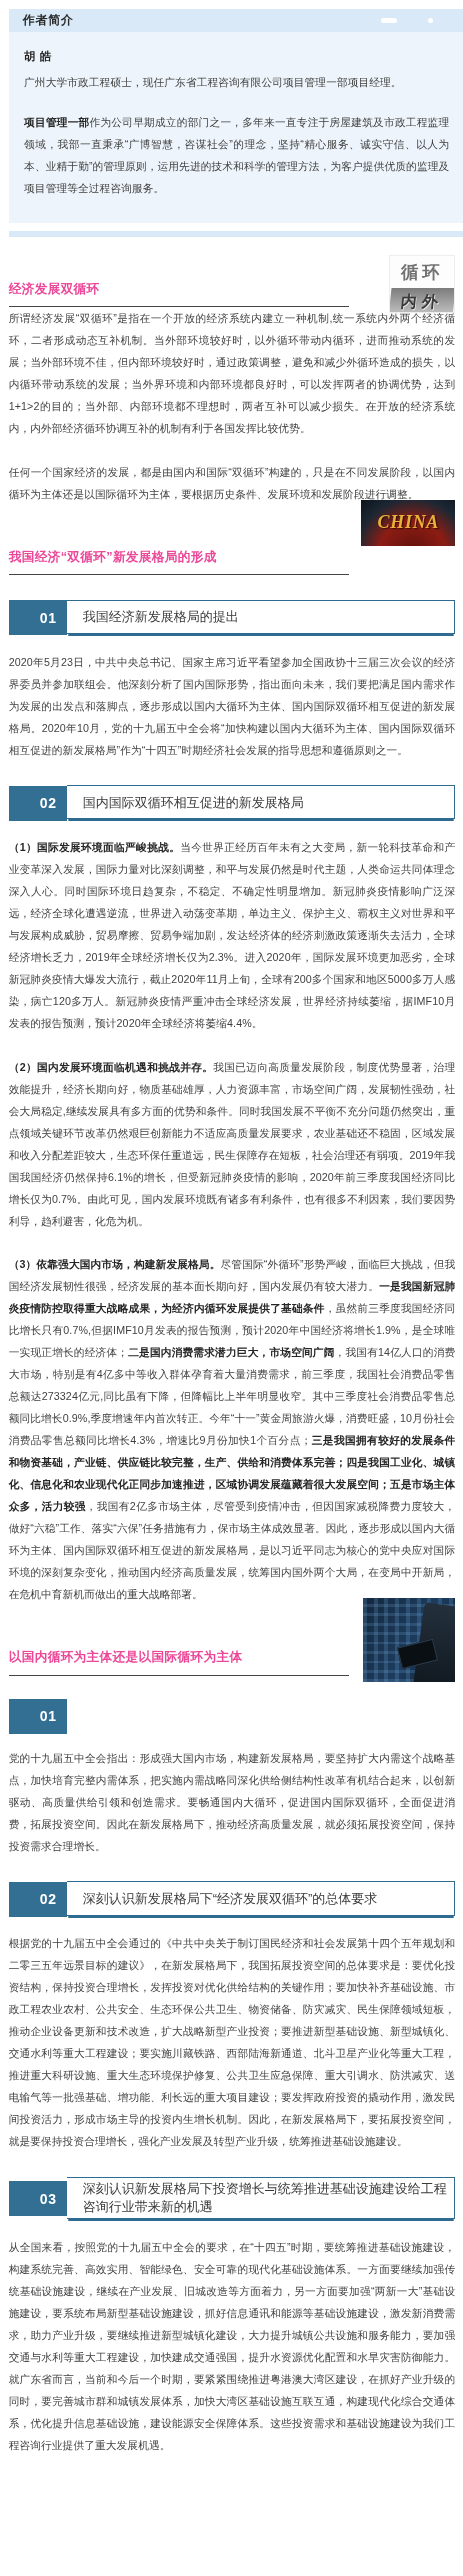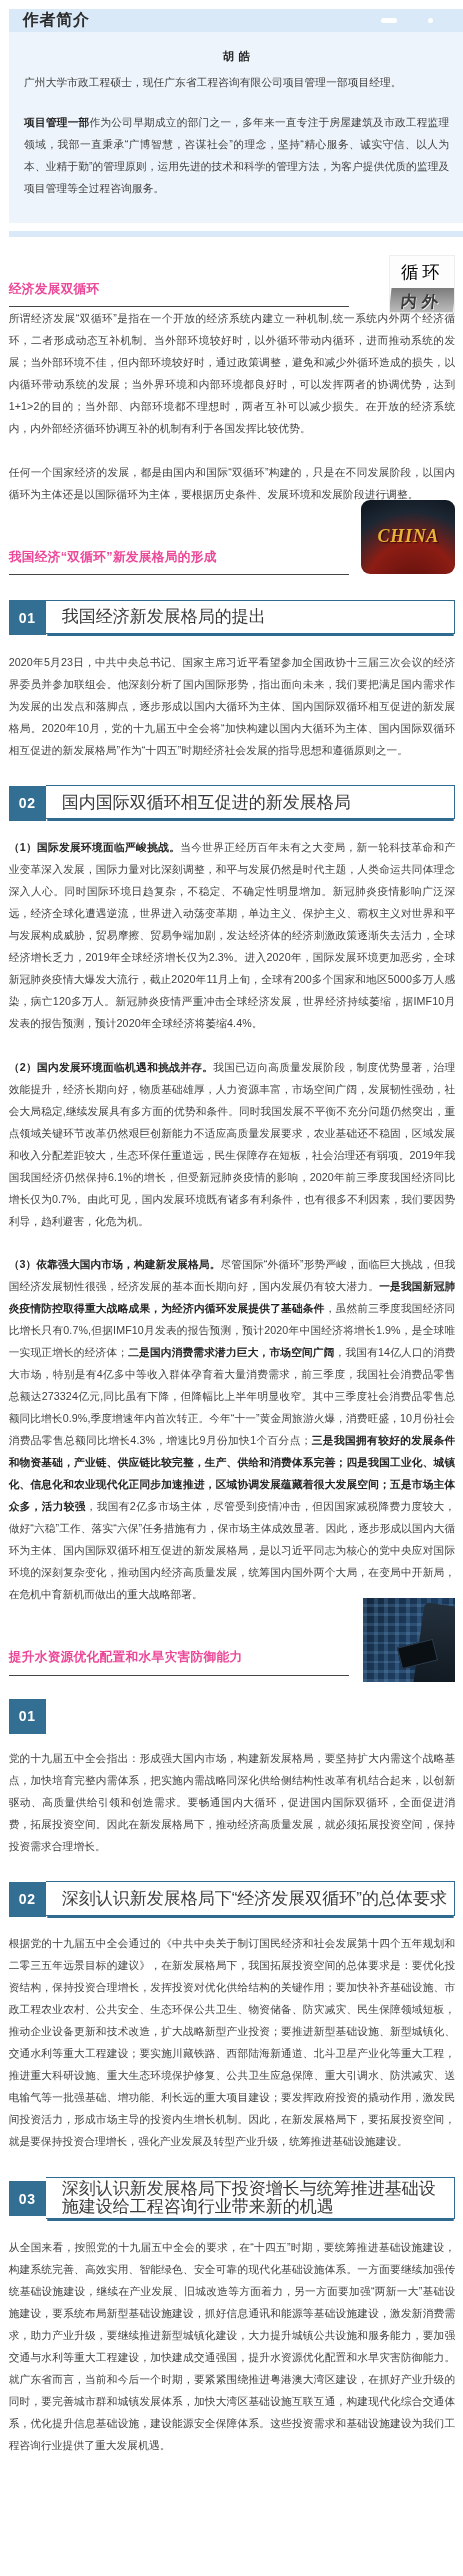--- a/index.html
+++ b/index.html
@@ -1,62 +1,62 @@
 <!DOCTYPE html>
 <html lang="zh" style="font-size:10.7px"><head>
 <meta charset="utf-8">
 <style>
   html,body{margin:0;padding:0;background:#ffffff;}
   body{font-family:"Liberation Sans","DejaVu Sans",sans-serif;color:#3f3f3f;}
   .page{width:464px;margin:0 auto;background:#fff;padding-top:8.7px;box-sizing:border-box;}
 
   
   .top-bar{margin-left:9.4px;height:23.4px;background:#d9e9f8;display:flex;align-items:center;position:relative;}
-  .top-bar-title{font-size:16px;font-weight:bold;color:#2b2b2b;padding-left:13.4px;letter-spacing:0.7px;}
+  .top-bar-title{font-size:12px;font-weight:bold;color:#2b2b2b;padding-left:13.4px;letter-spacing:0.7px;}
   .bar-dash{position:absolute;right:67px;top:9.4px;width:16px;height:4.7px;background:#ffffff;border-radius:2.7px;}
   .bar-dot{position:absolute;right:31px;top:9.4px;width:5.3px;height:5.3px;background:#ffffff;border-radius:50%;}
 
   
   .author-card{margin:0 0 0 9.4px;background:#eef4fb;padding:17.4px 14.7px 6.7px 14.7px;}
-  .author-name{font-size:11.4px;font-weight:bold;color:#262626;margin-bottom:6.7px;letter-spacing:0.7px;text-align:center;}
+  .author-name{font-size:11.4px;font-weight:bold;color:#262626;margin-bottom:6.7px;letter-spacing:0.7px;}
   .para{font-size:10.7px;line-height:22px;margin:0 0 21.4px 0;text-align:justify;letter-spacing:0.1px;}
   .para b{color:#262626;}
   .author-card .para{margin-bottom:17.4px;}
 
   .divider{margin:8px 0 0 9.4px;height:6px;background:#d9e9f8;}
 
   
   .content{padding:0 8.7px;}
   .sec-header{position:relative;margin-top:28px;padding-right:106px;min-height:31px;}
   .sec-title{margin:0;font-size:12.7px;font-weight:bold;color:#ec4899;border-bottom:1.3px solid #454545;padding:16px 0 8.7px 0;letter-spacing:0.3px;}
   .sec-img{position:absolute;right:0;overflow:hidden;}
   .after-header{}
 
   
   .img-dual{width:64px;height:56px;top:-9.4px;background:#fdfdfd;border:0.7px solid #eee;text-align:center;}
-  .dual-top{font-size:17.4px;font-weight:normal;color:#000000;letter-spacing:4px;padding-top:4px;font-family:"Liberation Serif","DejaVu Serif",serif;}
+  .dual-top{font-size:17.4px;font-weight:bold;color:#737373;letter-spacing:4px;padding-top:4px;font-family:"Liberation Serif","DejaVu Serif",serif;}
   .dual-bottom{margin-top:4px;height:29px;background:linear-gradient(180deg,#7c7c7c,#c9c9c9);color:#3a3a3a;font-size:16px;font-weight:bold;letter-spacing:5.3px;font-family:"Liberation Serif","DejaVu Serif",serif;transform:skewX(-6deg);line-height:27px;text-shadow:0.7px 0.7px 0 #eee;}
 
   
-  .img-china{width:94px;height:74px;top:-33px;background:radial-gradient(circle at 55% 120%,#5d0f0c 0%,#8c1d14 45%,#1c2733 75%,#0d141c 100%);display:flex;align-items:center;justify-content:center;border-radius:9px;}
+  .img-china{width:94px;height:46px;top:-33px;background:radial-gradient(circle at 55% 120%,#5d0f0c 0%,#8c1d14 45%,#1c2733 75%,#0d141c 100%);display:flex;align-items:center;justify-content:center;}
   .china-word{color:#e8b23a;font-size:18px;font-weight:bold;font-style:italic;letter-spacing:0.7px;text-shadow:1.3px 1.3px 1.3px #3a0d08;font-family:"Liberation Serif","DejaVu Serif",serif;}
 
   
   .img-tech{width:92px;height:84px;top:-35px;background:
      repeating-linear-gradient(90deg,rgba(120,180,230,0.20) 0 4px,rgba(0,0,0,0) 4px 10.7px),
      repeating-linear-gradient(0deg,rgba(140,200,255,0.16) 0 2.7px,rgba(0,0,0,0) 2.7px 9.4px),
      linear-gradient(120deg,#14283e 0%,#1d3c5e 55%,#0c1a2a 100%);}
   .tech-person{position:absolute;right:-9.4px;top:6.7px;width:47px;height:94px;background:linear-gradient(180deg,#23303c,#0e151c);transform:rotate(8deg);border-radius:5.3px;}
   .tech-tablet{position:absolute;right:19px;bottom:17.4px;width:35px;height:20px;background:#0a0f14;border:1.3px solid #2c3e50;transform:rotate(-14deg);}
 
   
   .num-head{display:flex;align-items:center;margin:23px 0 13.4px 0;}
-  .num-box{flex:0 0 37px;min-height:35px;background:#336e93;color:#ffffff;font-size:14px;font-weight:bold;display:flex;align-items:center;justify-content:center;letter-spacing:0.7px;}
+  .num-box{flex:0 0 37px;min-height:35px;background:#336e93;color:#ffffff;font-size:14px;font-weight:bold;display:flex;align-items:center;justify-content:center;letter-spacing:0.7px;padding-left:21px;}
   .num-title{flex:1;align-self:stretch;min-height:27px;border:1.3px solid #2f6b91;border-left:none;box-shadow:0 3.3px 0 -1.3px #2f6b91;display:flex;align-items:center;padding:2.7px 6.7px 2.7px 16px;margin:1.3px 0 3.3px 0;background:#fff;}
-  .num-title span{font-size:17px;color:#3a3a3a;line-height:17.4px;}
+  .num-title span{font-size:13px;color:#3a3a3a;line-height:17.4px;}
 
   h1,h2,h3,p{font-weight:normal;}
 </style>
 </head>
 <body>
 
 <div class="page">
 
   <div class="top-bar">
     <span class="top-bar-title">作者简介</span>
@@ -113,21 +113,21 @@
           </div>
           <div class="item-body">
             <p class="para"><b>（1）国际发展环境面临严峻挑战。</b>当今世界正经历百年未有之大变局，新一轮科技革命和产业变革深入发展，国际力量对比深刻调整，和平与发展仍然是时代主题，人类命运共同体理念深入人心。同时国际环境日趋复杂，不稳定、不确定性明显增加。新冠肺炎疫情影响广泛深远，经济全球化遭遇逆流，世界进入动荡变革期，单边主义、保护主义、霸权主义对世界和平与发展构成威胁，贸易摩擦、贸易争端加剧，发达经济体的经济刺激政策逐渐失去活力，全球经济增长乏力，2019年全球经济增长仅为2.3%。进入2020年，国际发展环境更加恶劣，全球新冠肺炎疫情大爆发大流行，截止2020年11月上旬，全球有200多个国家和地区5000多万人感染，病亡120多万人。新冠肺炎疫情严重冲击全球经济发展，世界经济持续萎缩，据IMF10月发表的报告预测，预计2020年全球经济将萎缩4.4%。</p>
             <p class="para"><b>（2）国内发展环境面临机遇和挑战并存。</b>我国已迈向高质量发展阶段，制度优势显著，治理效能提升，经济长期向好，物质基础雄厚，人力资源丰富，市场空间广阔，发展韧性强劲，社会大局稳定,继续发展具有多方面的优势和条件。同时我国发展不平衡不充分问题仍然突出，重点领域关键环节改革仍然艰巨创新能力不适应高质量发展要求，农业基础还不稳固，区域发展和收入分配差距较大，生态环保任重道远，民生保障存在短板，社会治理还有弱项。2019年我国我国经济仍然保持6.1%的增长，但受新冠肺炎疫情的影响，2020年前三季度我国经济同比增长仅为0.7%。由此可见，国内发展环境既有诸多有利条件，也有很多不利因素，我们要因势利导，趋利避害，化危为机。</p>
             <p class="para"><b>（3）依靠强大国内市场，构建新发展格局。</b>尽管国际“外循环”形势严峻，面临巨大挑战，但我国经济发展韧性很强，经济发展的基本面长期向好，国内发展仍有较大潜力。<b>一是我国新冠肺炎疫情防控取得重大战略成果，为经济内循环发展提供了基础条件</b>，虽然前三季度我国经济同比增长只有0.7%,但据IMF10月发表的报告预测，预计2020年中国经济将增长1.9%，是全球唯一实现正增长的经济体；<b>二是国内消费需求潜力巨大，市场空间广阔</b>，我国有14亿人口的消费大市场，特别是有4亿多中等收入群体孕育着大量消费需求，前三季度，我国社会消费品零售总额达273324亿元,同比虽有下降，但降幅比上半年明显收窄。其中三季度社会消费品零售总额同比增长0.9%,季度增速年内首次转正。今年“十一”黄金周旅游火爆，消费旺盛，10月份社会消费品零售总额同比增长4.3%，增速比9月份加快1个百分点；<b>三是我国拥有较好的发展条件和物资基础，产业链、供应链比较完整，生产、供给和消费体系完善；四是我国工业化、城镇化、信息化和农业现代化正同步加速推进，区域协调发展蕴藏着很大发展空间；五是市场主体众多，活力较强</b>，我国有2亿多市场主体，尽管受到疫情冲击，但因国家减税降费力度较大，做好“六稳”工作、落实“六保”任务措施有力，保市场主体成效显著。因此，逐步形成以国内大循环为主体、国内国际双循环相互促进的新发展格局，是以习近平同志为核心的党中央应对国际环境的深刻复杂变化，推动国内经济高质量发展，统筹国内国外两个大局，在变局中开新局，在危机中育新机而做出的重大战略部署。</p>
           </div>
         </section>
       </div>
 
     <div class="sec-header">
-      <h2 class="sec-title">提升水资源优化配置和水旱灾害防御能力</h2>
+      <h2 class="sec-title">以国内循环为主体还是以国际循环为主体</h2>
       <div class="sec-img img-tech">
         <div class="tech-person"></div>
         <div class="tech-tablet"></div>
       </div>
     </div>
     <div>
 
         <section class="item">
           <div class="num-head">
             <div class="num-box">01</div>

